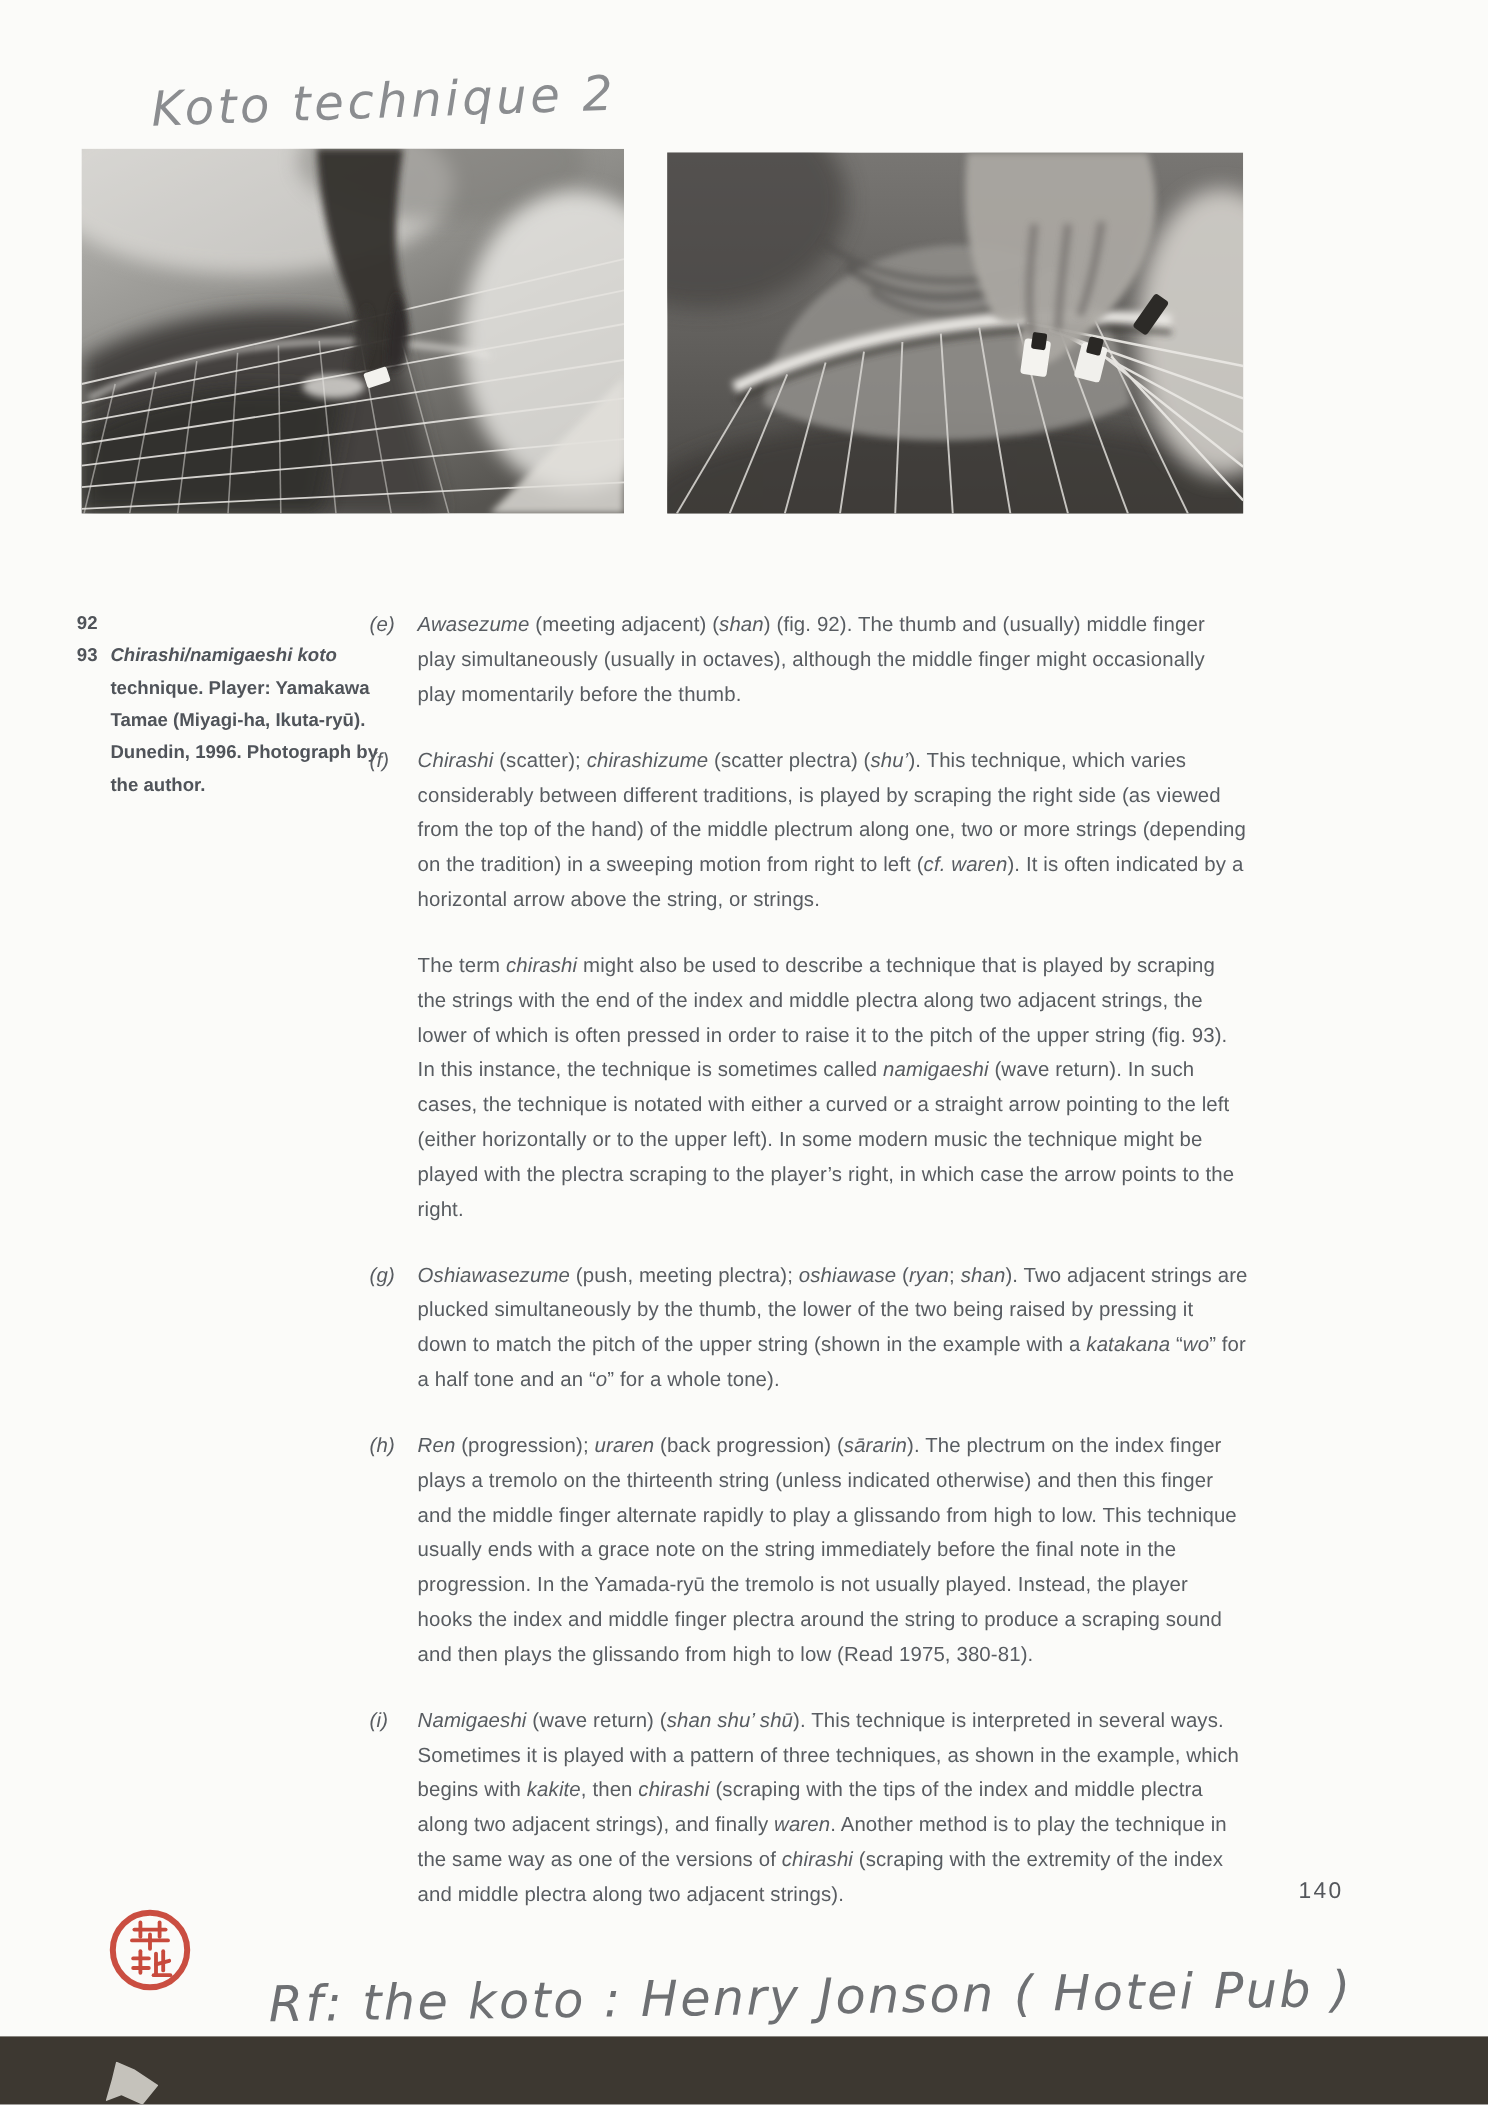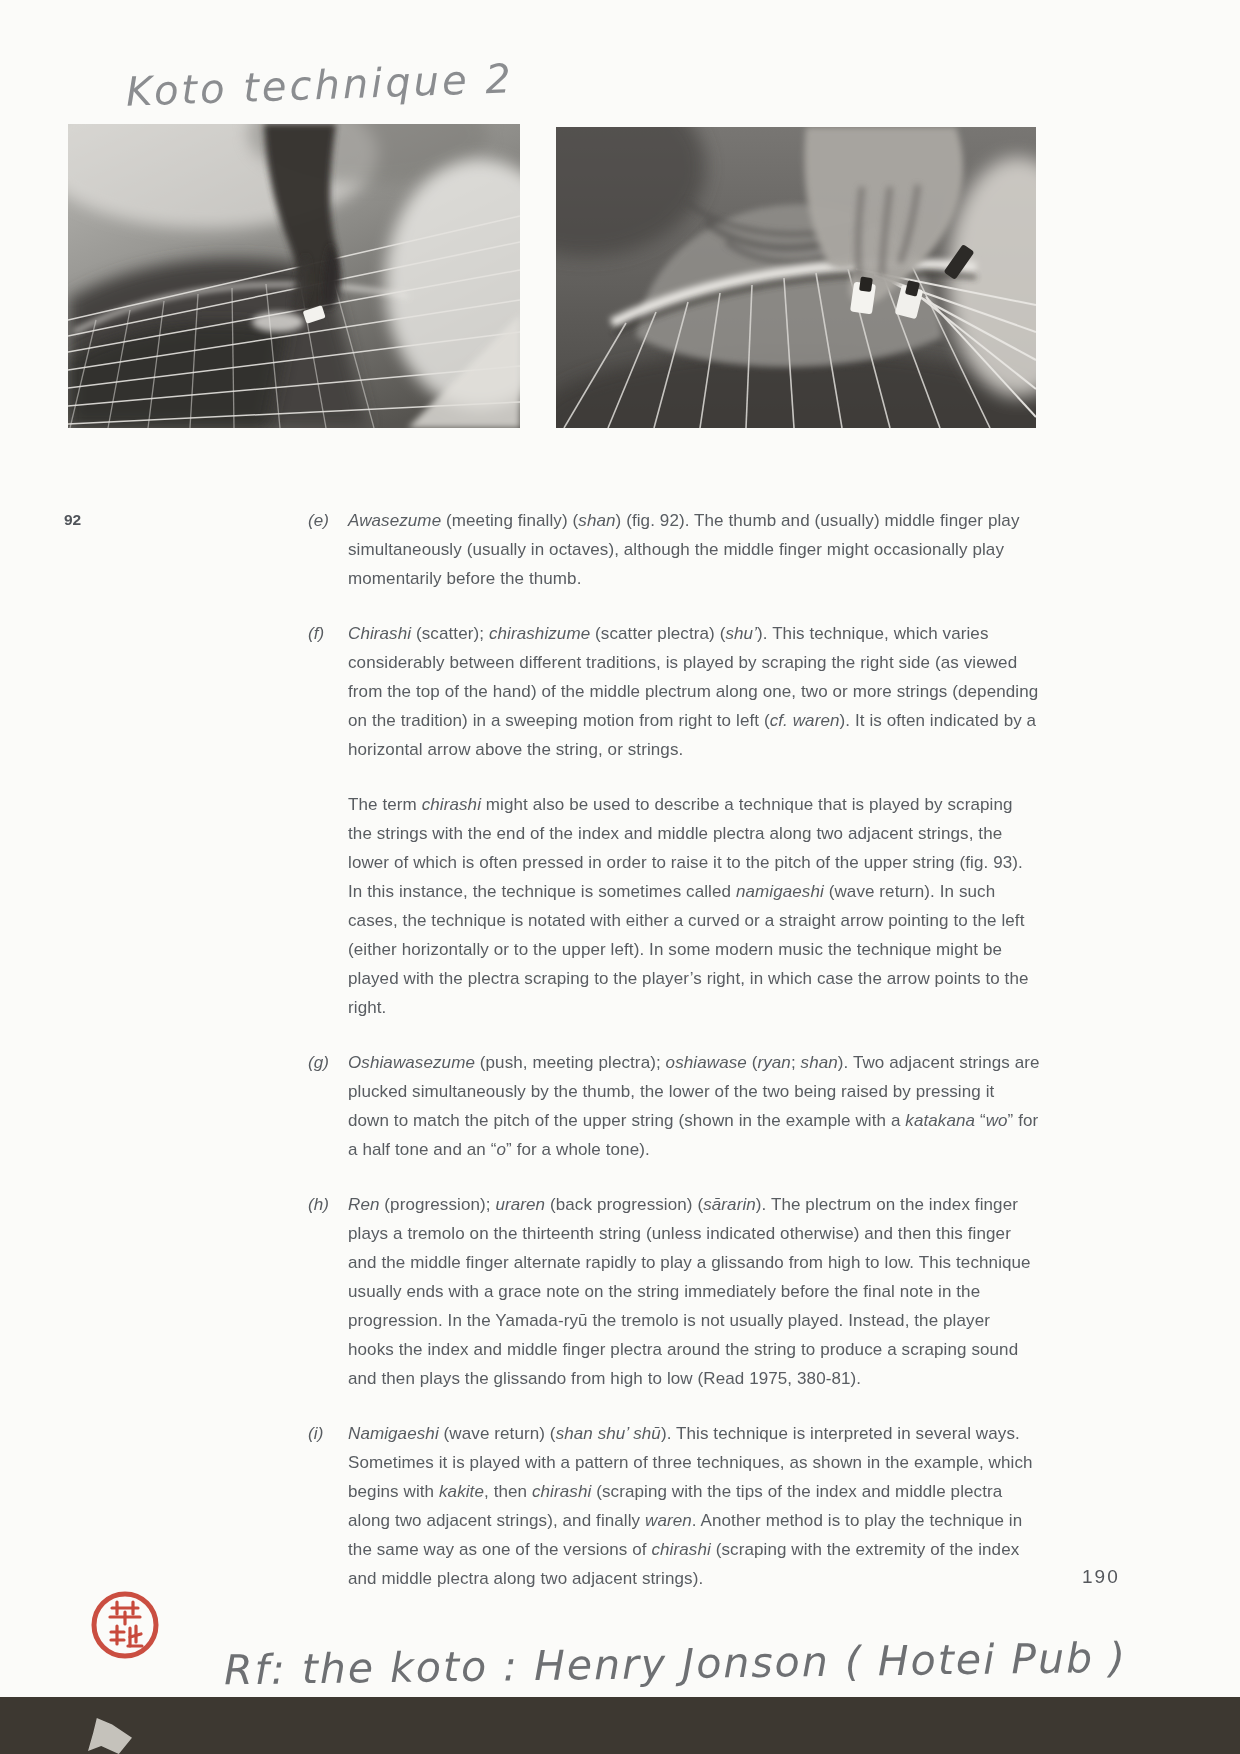--- a/index.html
+++ b/index.html
@@ -189,26 +189,30 @@
         <rect x="347" y="154" width="12" height="14" rx="2" fill="#2a2825" transform="rotate(14 353 175)"></rect>
       </g>
       <rect x="396" y="118" width="14" height="34" rx="3" fill="#2c2a27" transform="rotate(35 403 135)"></rect>
     </svg>
   </figure>
 
   <aside class="captions">
     <div class="caption">
       <span class="cap-num">92</span>
     </div>
+    <div class="caption">
+      <span class="cap-num">93</span>
+      <span class="cap-text"><i>Chirashi/namigaeshi koto</i><span> technique. Player: Yamakawa Tamae (Miyagi-ha, Ikuta-ryū). Dunedin, 1996. Photograph by the author.</span></span>
+    </div>
   </aside>
 
   <main class="body-col">
     <div class="para">
       <span class="para-label">(e)</span>
-      <span class="para-text"><i>Awasezume</i><span> (meeting finally) (</span><i>shan</i><span>) (fig. 92). The thumb and (usually) middle finger play simultaneously (usually in octaves), although the middle finger might occasionally play momentarily before the thumb.</span></span>
+      <span class="para-text"><i>Awasezume</i><span> (meeting adjacent) (</span><i>shan</i><span>) (fig. 92). The thumb and (usually) middle finger play simultaneously (usually in octaves), although the middle finger might occasionally play momentarily before the thumb.</span></span>
     </div>
     <div class="para">
       <span class="para-label">(f)</span>
       <span class="para-text"><i>Chirashi</i><span> (scatter); </span><i>chirashizume</i><span> (scatter plectra) (</span><i>shu’</i><span>). This technique, which varies considerably between different traditions, is played by scraping the right side (as viewed from the top of the hand) of the middle plectrum along one, two or more strings (depending on the tradition) in a sweeping motion from right to left (</span><i>cf. waren</i><span>). It is often indicated by a horizontal arrow above the string, or strings.</span></span>
     </div>
     <div class="para">
       <span class="para-label"></span>
       <span class="para-text"><span>The term </span><i>chirashi</i><span> might also be used to describe a technique that is played by scraping the strings with the end of the index and middle plectra along two adjacent strings, the lower of which is often pressed in order to raise it to the pitch of the upper string (fig. 93). In this instance, the technique is sometimes called </span><i>namigaeshi</i><span> (wave return). In such cases, the technique is notated with either a curved or a straight arrow pointing to the left (either horizontally or to the upper left). In some modern music the technique might be played with the plectra scraping to the player’s right, in which case the arrow points to the right.</span></span>
     </div>
     <div class="para">
@@ -218,21 +222,21 @@
     <div class="para">
       <span class="para-label">(h)</span>
       <span class="para-text"><i>Ren</i><span> (progression); </span><i>uraren</i><span> (back progression) (</span><i>sārarin</i><span>). The plectrum on the index finger plays a tremolo on the thirteenth string (unless indicated otherwise) and then this finger and the middle finger alternate rapidly to play a glissando from high to low. This technique usually ends with a grace note on the string immediately before the final note in the progression. In the Yamada-ryū the tremolo is not usually played. Instead, the player hooks the index and middle finger plectra around the string to produce a scraping sound and then plays the glissando from high to low (Read 1975, 380-81).</span></span>
     </div>
     <div class="para">
       <span class="para-label">(i)</span>
       <span class="para-text"><i>Namigaeshi</i><span> (wave return) (</span><i>shan shu’ shū</i><span>). This technique is interpreted in several ways. Sometimes it is played with a pattern of three techniques, as shown in the example, which begins with </span><i>kakite</i><span>, then </span><i>chirashi</i><span> (scraping with the tips of the index and middle plectra along two adjacent strings), and finally </span><i>waren</i><span>. Another method is to play the technique in the same way as one of the versions of </span><i>chirashi</i><span> (scraping with the extremity of the index and middle plectra along two adjacent strings).</span></span>
     </div>
   </main>
 
-  <div class="page-number">190</div>
+  <div class="page-number">140</div>
 
   <div class="seal" title="菊地">
     <svg viewBox="0 0 70 70">
       <circle cx="35" cy="35" r="31" fill="none" stroke="#c43b2c" stroke-width="5" opacity="0.9"></circle>
       <g stroke="#c43b2c" stroke-width="3.2" stroke-linecap="round" opacity="0.92" fill="none">
 
         <line x1="22" y1="18" x2="48" y2="18"></line>
         <line x1="27" y1="12" x2="27" y2="24"></line>
         <line x1="43" y1="12" x2="43" y2="24"></line>
         <line x1="20" y1="27" x2="50" y2="27"></line>

